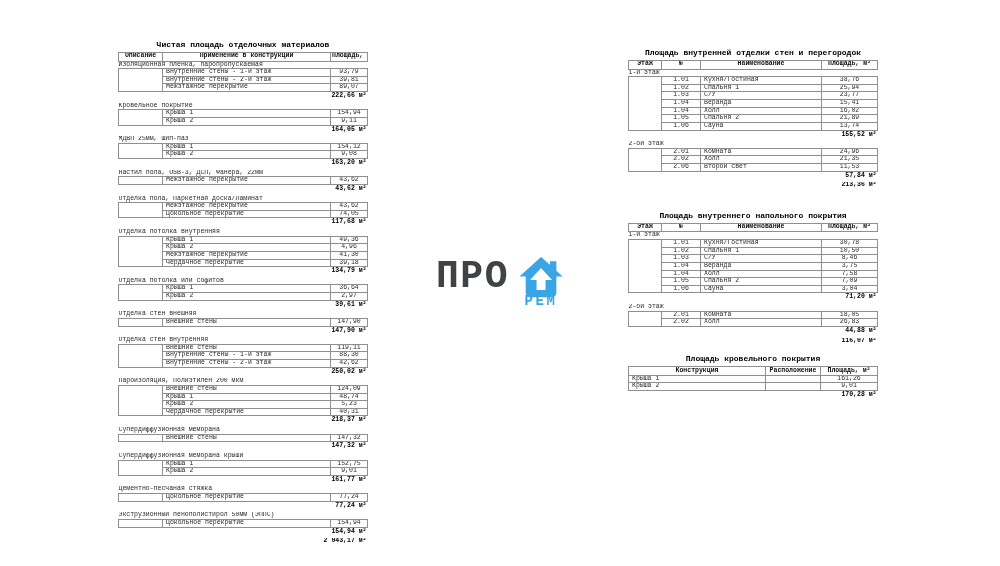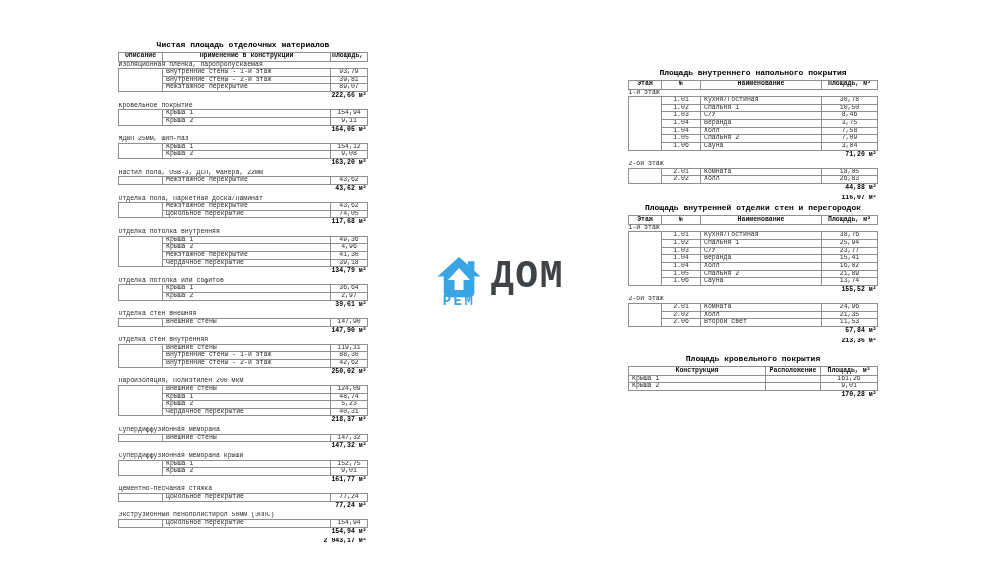--- a/index.html
+++ b/index.html
@@ -273,20 +273,109 @@
           </tr>
           <tr>
             <td class="gtotal grand" colspan="3">2 043,17 м²</td>
           </tr>
         </tbody>
     </table>
   </div>
 
   <div id="right-col">
 
+    <div class="sub-block" id="walls-block">
+      <div class="tbl-title">Площадь внутренней отделки стен и перегородок</div>
+      <table class="rpt">
+        <colgroup>
+            <col style="width:33px">
+            <col style="width:39px">
+            <col>
+            <col style="width:56px">
+          </colgroup>
+        <thead>
+          <tr>
+            <th>Этаж</th>
+            <th>№</th>
+            <th>Наименование</th>
+            <th>Площадь, м²</th>
+          </tr>
+        </thead>
+        <tbody id="walls-body">
+            <tr>
+              <td class="gtitle" colspan="4">1-й этаж</td>
+            </tr>
+            <tr>
+              <td class="c1" rowspan="7"></td>
+              <td class="cell num">1.01</td>
+              <td class="cell app">Кухня/Гостиная</td>
+              <td class="cell val">38,76</td>
+            </tr>
+            <tr>
+              <td class="cell num">1.02</td>
+              <td class="cell app">Спальня 1</td>
+              <td class="cell val">25,94</td>
+            </tr>
+            <tr>
+              <td class="cell num">1.03</td>
+              <td class="cell app">С/У</td>
+              <td class="cell val">23,77</td>
+            </tr>
+            <tr>
+              <td class="cell num">1.04</td>
+              <td class="cell app">Веранда</td>
+              <td class="cell val">15,41</td>
+            </tr>
+            <tr>
+              <td class="cell num">1.04</td>
+              <td class="cell app">Холл</td>
+              <td class="cell val">16,02</td>
+            </tr>
+            <tr>
+              <td class="cell num">1.05</td>
+              <td class="cell app">Спальня 2</td>
+              <td class="cell val">21,89</td>
+            </tr>
+            <tr>
+              <td class="cell num">1.06</td>
+              <td class="cell app">Сауна</td>
+              <td class="cell val">13,74</td>
+            </tr>
+            <tr>
+              <td class="gtotal" colspan="4">155,52 м²</td>
+            </tr>
+            <tr>
+              <td class="gtitle" colspan="4">2-ой этаж</td>
+            </tr>
+            <tr>
+              <td class="c1" rowspan="3"></td>
+              <td class="cell num">2.01</td>
+              <td class="cell app">Комната</td>
+              <td class="cell val">24,96</td>
+            </tr>
+            <tr>
+              <td class="cell num">2.02</td>
+              <td class="cell app">Холл</td>
+              <td class="cell val">21,35</td>
+            </tr>
+            <tr>
+              <td class="cell num">2.06</td>
+              <td class="cell app">Второй свет</td>
+              <td class="cell val">11,53</td>
+            </tr>
+            <tr>
+              <td class="gtotal" colspan="4">57,84 м²</td>
+            </tr>
+            <tr>
+              <td class="gtotal grand" colspan="4">213,36 м²</td>
+            </tr>
+          </tbody>
+      </table>
+    </div>
+
     <div class="sub-block" id="floors-block">
       <div class="tbl-title">Площадь внутреннего напольного покрытия</div>
       <table class="rpt">
         <colgroup>
             <col style="width:33px">
             <col style="width:39px">
             <col>
             <col style="width:56px">
           </colgroup>
         <thead>
@@ -357,109 +446,20 @@
             <tr>
               <td class="gtotal" colspan="4">44,88 м²</td>
             </tr>
             <tr>
               <td class="gtotal grand" colspan="4">116,07 м²</td>
             </tr>
           </tbody>
       </table>
     </div>
 
-    <div class="sub-block" id="walls-block">
-      <div class="tbl-title">Площадь внутренней отделки стен и перегородок</div>
-      <table class="rpt">
-        <colgroup>
-            <col style="width:33px">
-            <col style="width:39px">
-            <col>
-            <col style="width:56px">
-          </colgroup>
-        <thead>
-          <tr>
-            <th>Этаж</th>
-            <th>№</th>
-            <th>Наименование</th>
-            <th>Площадь, м²</th>
-          </tr>
-        </thead>
-        <tbody id="walls-body">
-            <tr>
-              <td class="gtitle" colspan="4">1-й этаж</td>
-            </tr>
-            <tr>
-              <td class="c1" rowspan="7"></td>
-              <td class="cell num">1.01</td>
-              <td class="cell app">Кухня/Гостиная</td>
-              <td class="cell val">38,76</td>
-            </tr>
-            <tr>
-              <td class="cell num">1.02</td>
-              <td class="cell app">Спальня 1</td>
-              <td class="cell val">25,94</td>
-            </tr>
-            <tr>
-              <td class="cell num">1.03</td>
-              <td class="cell app">С/У</td>
-              <td class="cell val">23,77</td>
-            </tr>
-            <tr>
-              <td class="cell num">1.04</td>
-              <td class="cell app">Веранда</td>
-              <td class="cell val">15,41</td>
-            </tr>
-            <tr>
-              <td class="cell num">1.04</td>
-              <td class="cell app">Холл</td>
-              <td class="cell val">16,02</td>
-            </tr>
-            <tr>
-              <td class="cell num">1.05</td>
-              <td class="cell app">Спальня 2</td>
-              <td class="cell val">21,89</td>
-            </tr>
-            <tr>
-              <td class="cell num">1.06</td>
-              <td class="cell app">Сауна</td>
-              <td class="cell val">13,74</td>
-            </tr>
-            <tr>
-              <td class="gtotal" colspan="4">155,52 м²</td>
-            </tr>
-            <tr>
-              <td class="gtitle" colspan="4">2-ой этаж</td>
-            </tr>
-            <tr>
-              <td class="c1" rowspan="3"></td>
-              <td class="cell num">2.01</td>
-              <td class="cell app">Комната</td>
-              <td class="cell val">24,96</td>
-            </tr>
-            <tr>
-              <td class="cell num">2.02</td>
-              <td class="cell app">Холл</td>
-              <td class="cell val">21,35</td>
-            </tr>
-            <tr>
-              <td class="cell num">2.06</td>
-              <td class="cell app">Второй свет</td>
-              <td class="cell val">11,53</td>
-            </tr>
-            <tr>
-              <td class="gtotal" colspan="4">57,84 м²</td>
-            </tr>
-            <tr>
-              <td class="gtotal grand" colspan="4">213,36 м²</td>
-            </tr>
-          </tbody>
-      </table>
-    </div>
-
     <div class="sub-block" id="roof-block">
       <div class="tbl-title">Площадь кровельного покрытия</div>
       <table class="rpt">
         <colgroup>
             <col style="width:137px">
             <col style="width:55px">
             <col>
           </colgroup>
         <thead>
           <tr>
@@ -482,23 +482,23 @@
             <tr>
               <td class="gtotal" colspan="3">170,28 м²</td>
             </tr>
           </tbody>
       </table>
     </div>
 
   </div>
 
   <div class="wm">
+    <span class="wm-word">ПРО</span>
     <span class="wm-ico">
       <svg viewBox="0 0 48 48" aria-hidden="true">
         <path d="M24 3 L1.5 23.5 L8 23.5 L8 40 Q8 45 13 45 L35 45 Q40 45 40 40 L40 23.5 L46.5 23.5 L40 17.4 L40 7.5 L33.2 7.5 L33.2 11.2 Z" fill="var(--accent,#3aa5e4)"></path>
         <path d="M24 14.5 L12.5 27 L19.3 27 L19.3 37.5 L28.7 37.5 L28.7 27 L35.5 27 Z" fill="#ffffff"></path>
       </svg>
       <span class="wm-rem">РЕМ</span>
     </span>
-    <span class="wm-word">ДОМ</span>
   </div>
 
 </div>
 
 </body></html>

